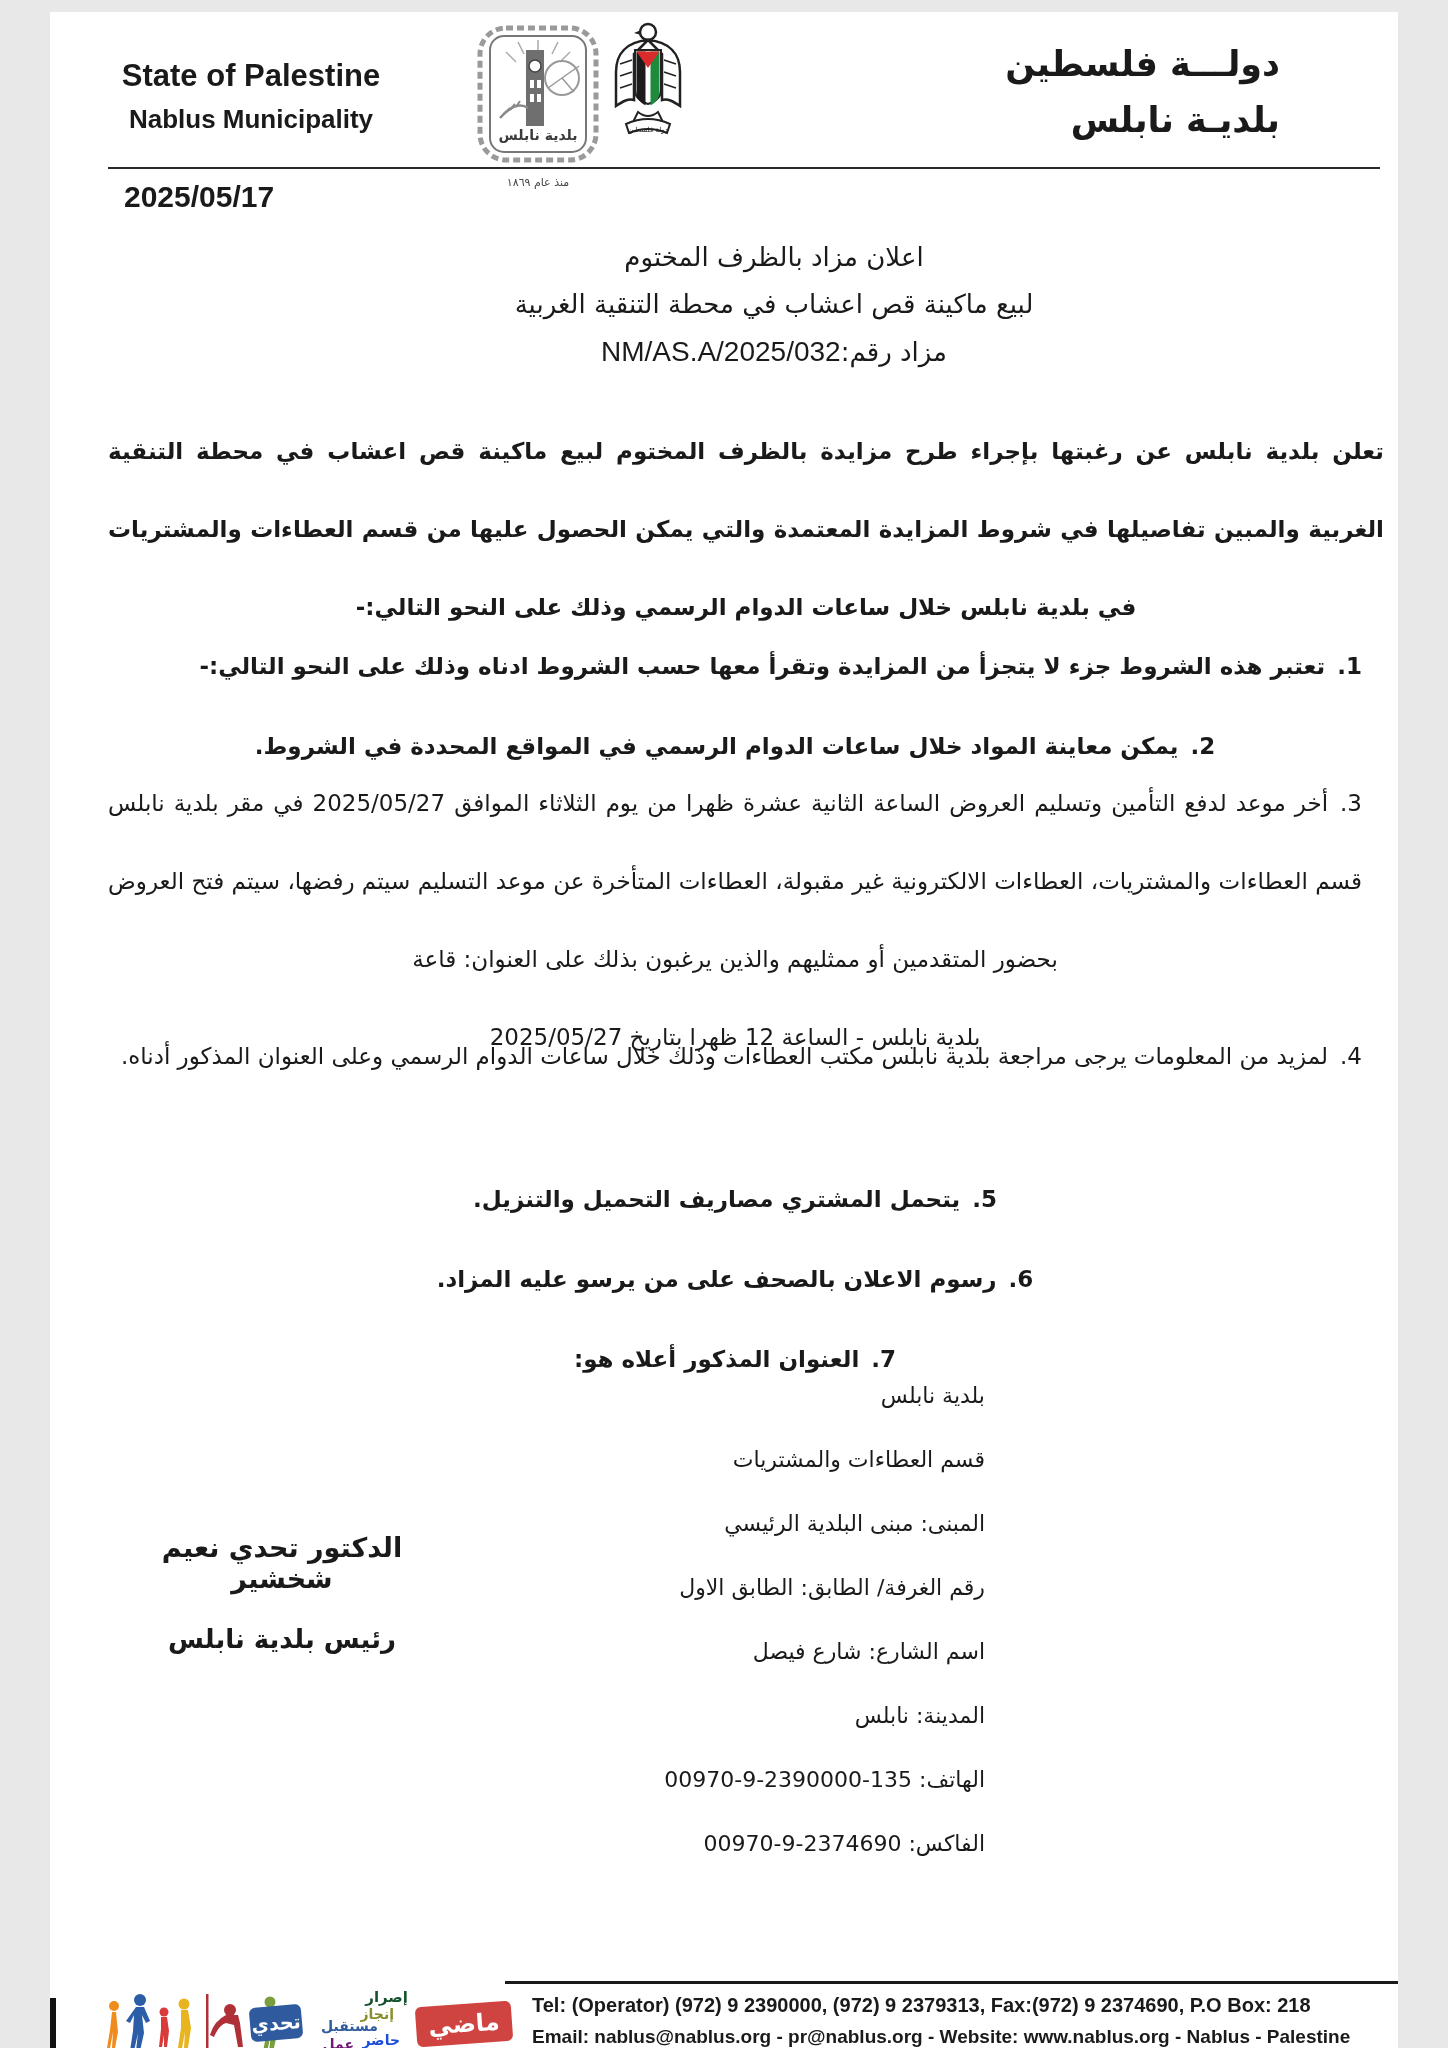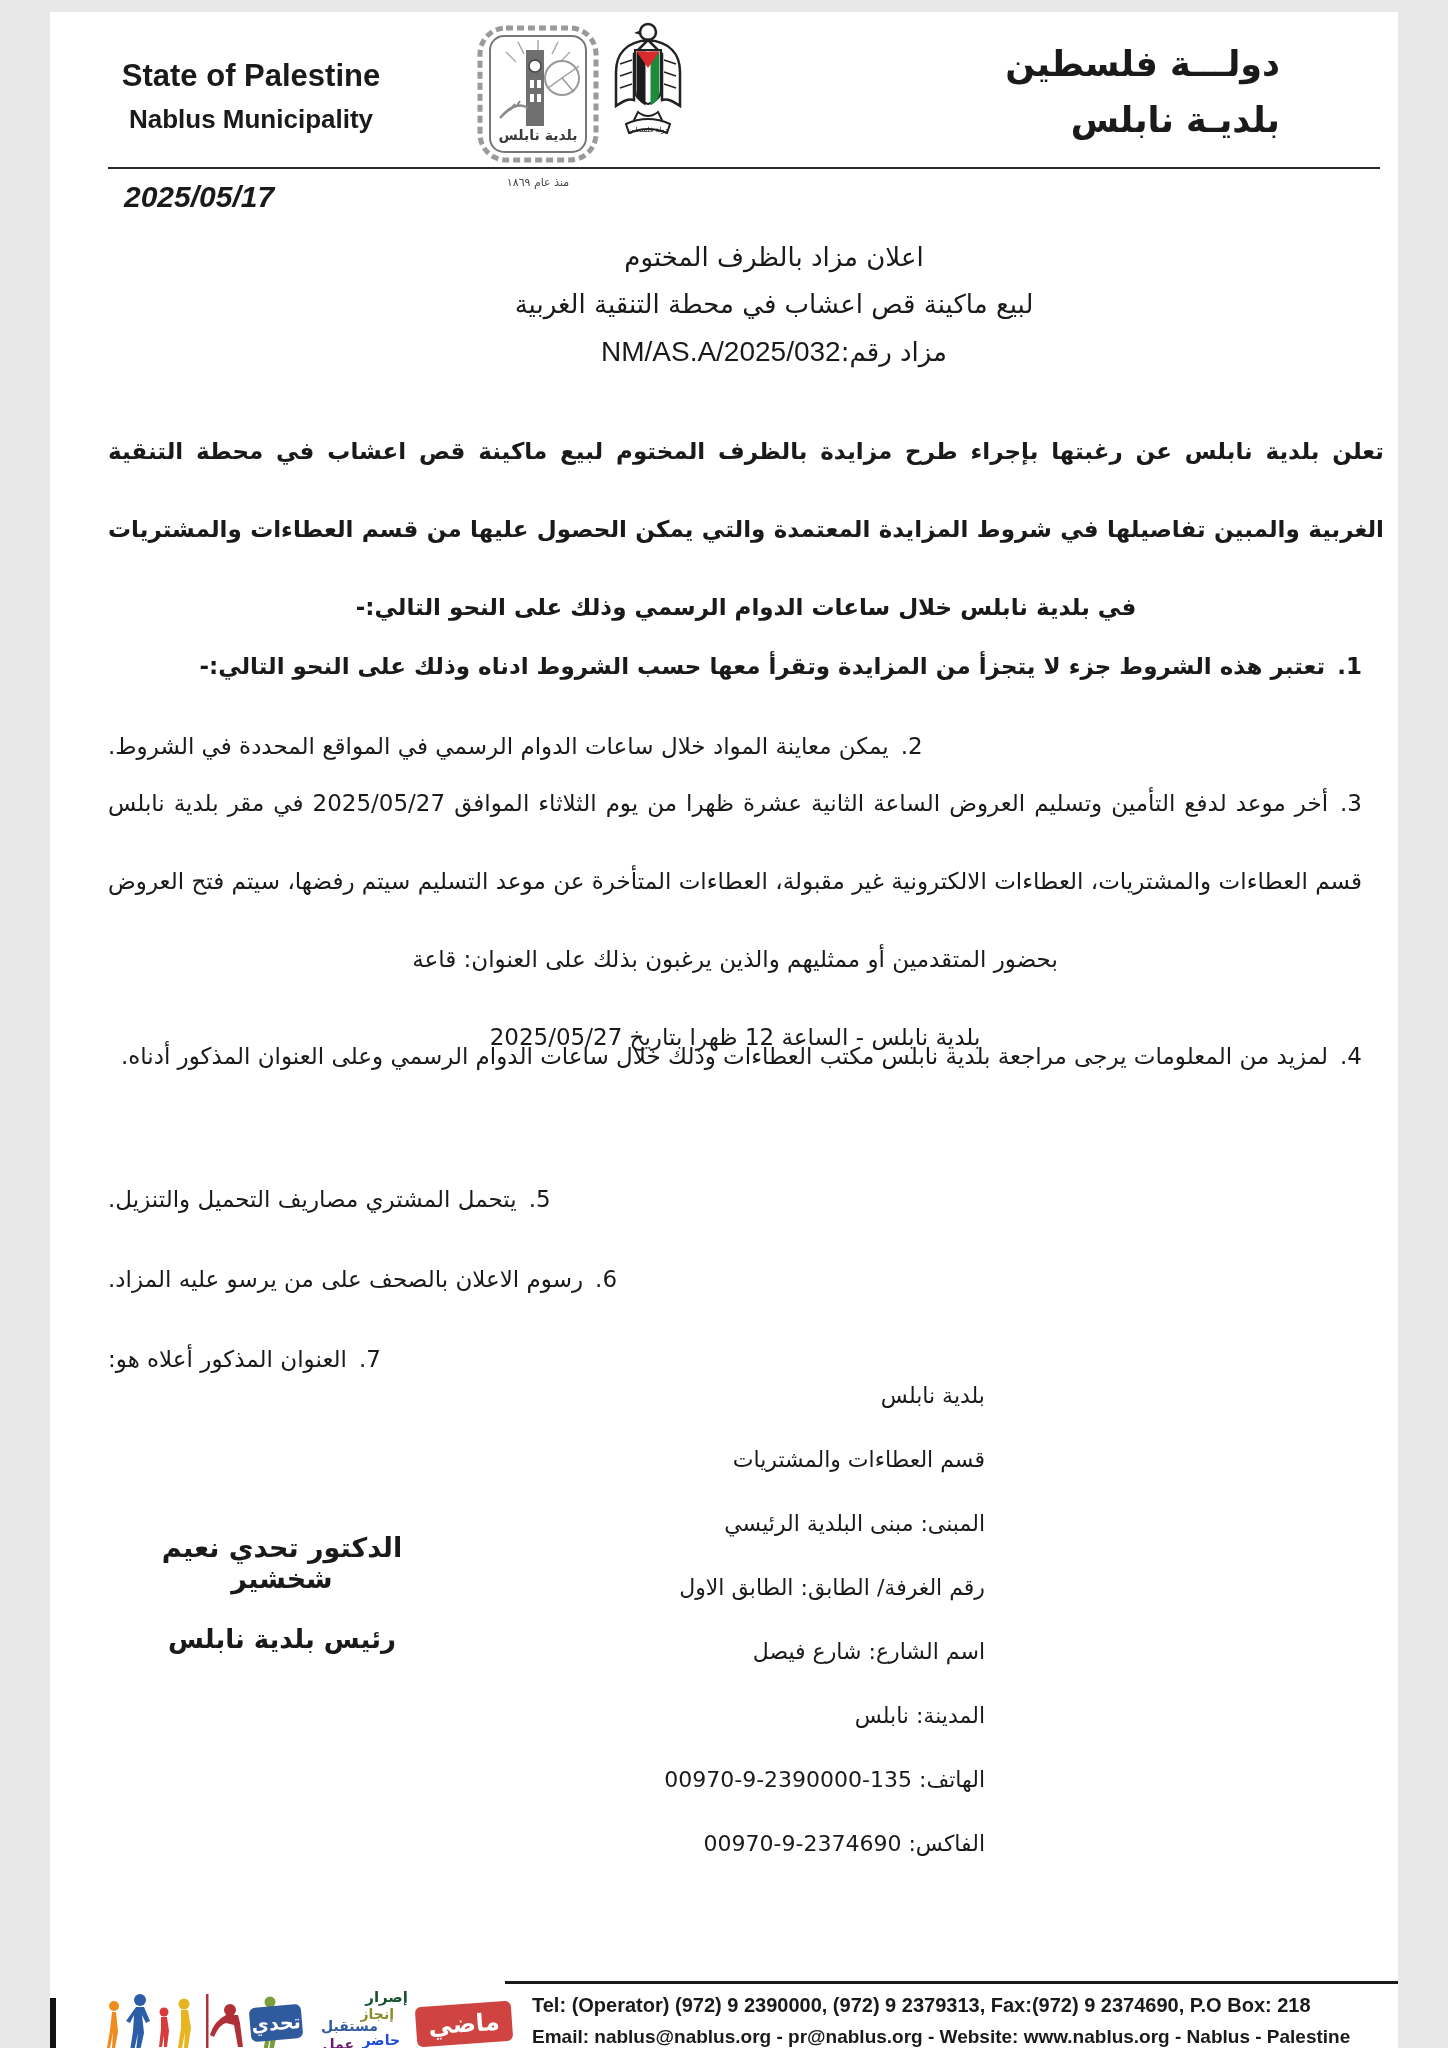--- a/index.html
+++ b/index.html
@@ -12,29 +12,29 @@
   
   .hdr-en{left:70px;top:46px;width:262px;text-align:center;font-family:"Liberation Sans","DejaVu Sans",sans-serif;font-weight:bold;}
   .hdr-en .l1{font-size:31px;letter-spacing:0px;}
   .hdr-en .l2{font-size:26px;margin-top:10px;}
   .hdr-ar{right:118px;top:24px;text-align:right;direction:rtl;font-weight:bold;font-size:35px;line-height:56px;}
   .hdr-rule{left:58px;top:155px;width:1272px;height:2px;background:#2a2a2a;}
   .seal-wrap{left:420px;top:10px;width:136px;text-align:center;}
   .seal-caption{font-size:11px;color:#444;margin-top:2px;direction:rtl;}
   .eagle-wrap{left:558px;top:8px;width:80px;}
   
-  .date{left:74px;top:168px;font-size:30px;font-weight:bold;font-family:"Liberation Sans","DejaVu Sans",sans-serif;font-style:italic;}
+  .date{left:74px;top:168px;font-size:30px;font-weight:bold;font-family:"Liberation Sans","DejaVu Sans",sans-serif;}
   .title-block{left:0;top:222px;width:1448px;text-align:center;direction:rtl;font-weight:normal;font-size:26px;line-height:47px;}
   .title-block .num-latin{font-family:"Liberation Sans","DejaVu Sans",sans-serif;font-size:28px;}
   
   .body-txt{direction:rtl;font-size:23px;line-height:78px;}
   .intro{left:58px;top:400px;width:1276px;text-align:justify;text-align-last:center;font-weight:bold;}
   .item{left:58px;width:1276px;padding-right:22px;box-sizing:border-box;text-align:justify;}
   .item .num{margin-left:12px;}
-  .item.single{text-align:left;}
+  .item.single{text-align:center;font-weight:bold;}
   .item-bold{font-weight:bold;}
   .item3-tail{text-align:center;text-align-last:center;}
   .item3-main{text-align:justify;text-align-last:center;}
   
   .address{right:413px;top:1352px;text-align:right;direction:rtl;font-size:22px;line-height:64px;}
   
   .signature{left:92px;top:1520px;width:280px;text-align:center;direction:rtl;font-weight:bold;}
   .signature .name{font-size:27px;}
   .signature .role{font-size:26px;margin-top:30px;}
   

